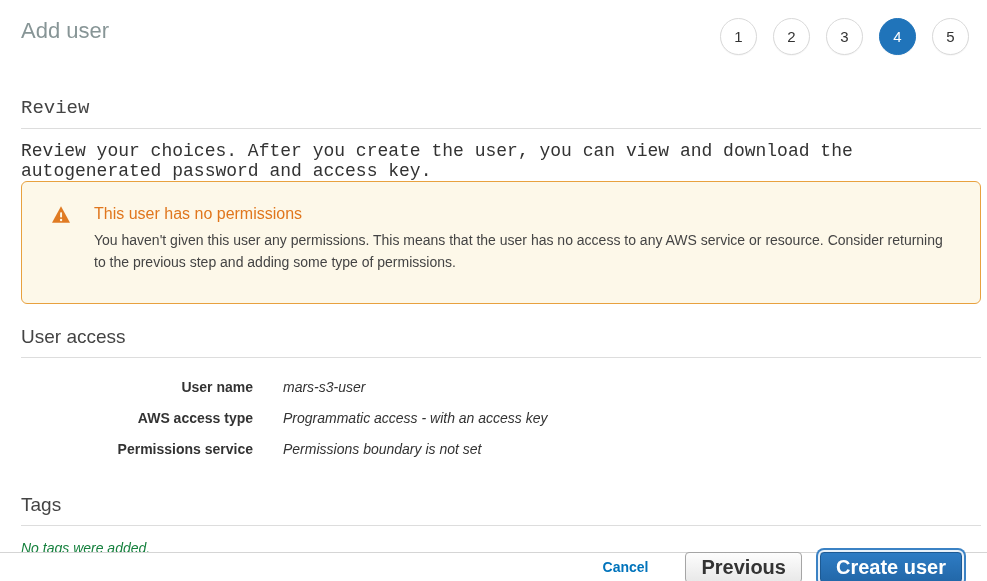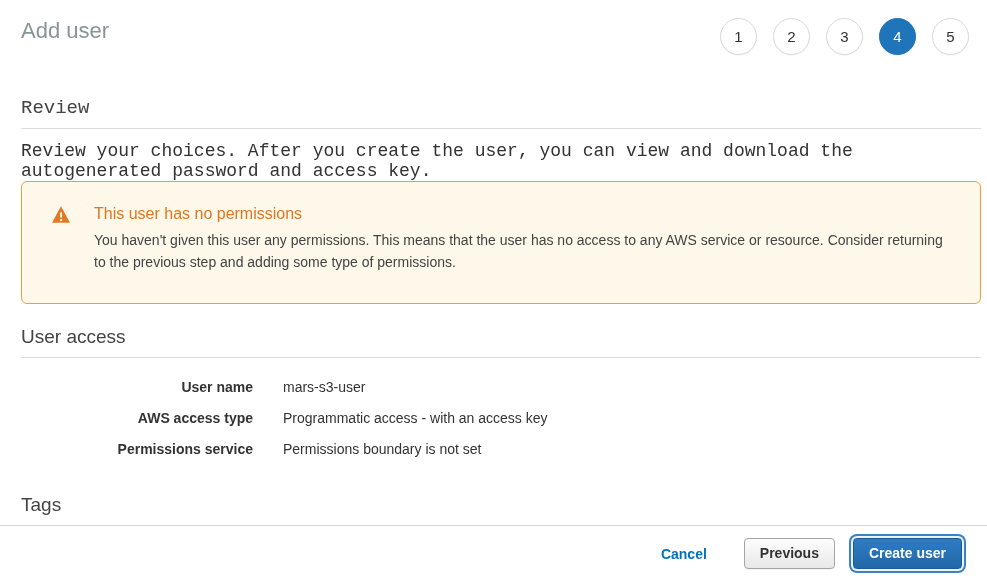--- a/index.html
+++ b/index.html
@@ -82,47 +82,47 @@
   
   .details-section { margin-top: 22px; }
   .details-rows { margin-top: 13px; }
   .detail-row { display: flex; padding: 7.5px 0; font-size: 14px; }
   .detail-label {
     flex: 0 0 232px;
     text-align: right;
     font-weight: bold;
     color: #333;
   }
-  .detail-value { margin-left: 30px; color: #333; }
+  .detail-value { margin-left: 30px; color: #333; font-style: italic; }
   
   .tags-section { margin-top: 30px; }
   .tags-empty { font-size: 14px; font-style: italic; color: #15803d; margin: 14px 0 0 0; }
   
   .footer {
     position: absolute;
     left: 0; right: 0; bottom: 0;
-    height: 56px;
+    height: 29px;
     border-top: 1px solid #d5d5d5;
     background: #fff;
     display: flex;
     align-items: center;
     justify-content: flex-end;
     padding-right: 25px;
   }
   .cancel-link {
     color: var(--link-blue, #0073bb);
     font-size: 14px;
     font-weight: bold;
     text-decoration: none;
     margin-right: 37px;
     cursor: pointer;
   }
   .btn {
     font-family: "Liberation Sans", sans-serif;
-    font-size: 14px;
+    font-size: 20px;
     font-weight: bold;
     border-radius: 4px;
     padding: 6px 15px;
     cursor: pointer;
     line-height: 17px;
   }
   .btn-secondary {
     background: linear-gradient(#fdfdfd, #e8e8e8);
     border: 1px solid #a5a5a5;
     color: #333;

